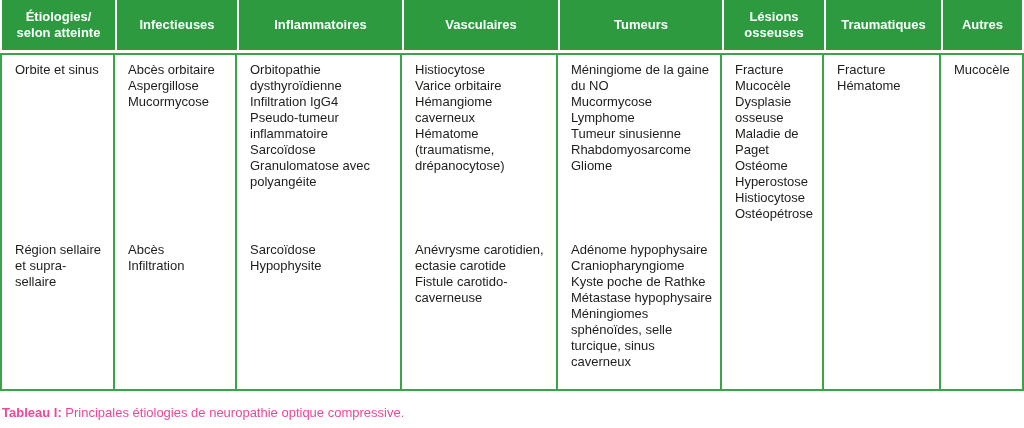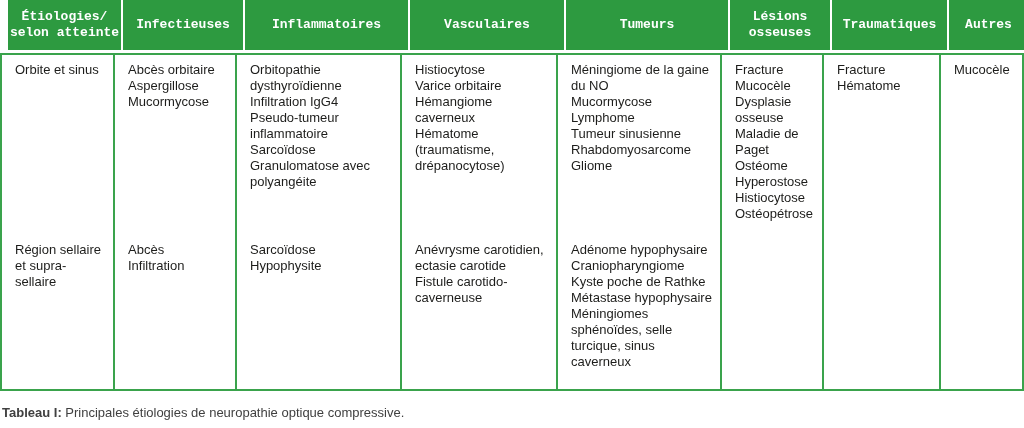--- a/index.html
+++ b/index.html
@@ -14,24 +14,23 @@
     width:1024px;height:428px;
     font-family:"Liberation Sans", sans-serif;
     color:var(--text_color);
     overflow:hidden;
   }
   .page{width:1024px;}
   
   .thead{
     display:grid;
     grid-template-columns:113px 122px 165px 156px 164px 102px 117px 81px;
-    padding:0 8px;
+    padding:0 2px;
     background:#ffffff;
     margin-bottom:3px;
-    font-family:Liberation Mono, monospace;
   }
   .th{
     background:var(--header_green);
     color:var(--header_text);
     font-size:13px;
     font-weight:bold;
     height:50px;
     display:flex;
     align-items:center;
     justify-content:center;
@@ -55,21 +54,21 @@
     line-height:16px;
     overflow:hidden;
   }
   .td:not(.last-col){border-right:2px solid var(--border_green);}
   .etio-item{margin:0;}
   
   .caption{
     margin-top:14px;
     margin-left:2px;
     font-size:13px;
-    color:#404040;
+    color:#ec4899;
   }
   .caption strong{font-weight:bold;}
 </style>
 </head>
 <body>
 
 <div class="page">
 
   <div class="tbl">
 

